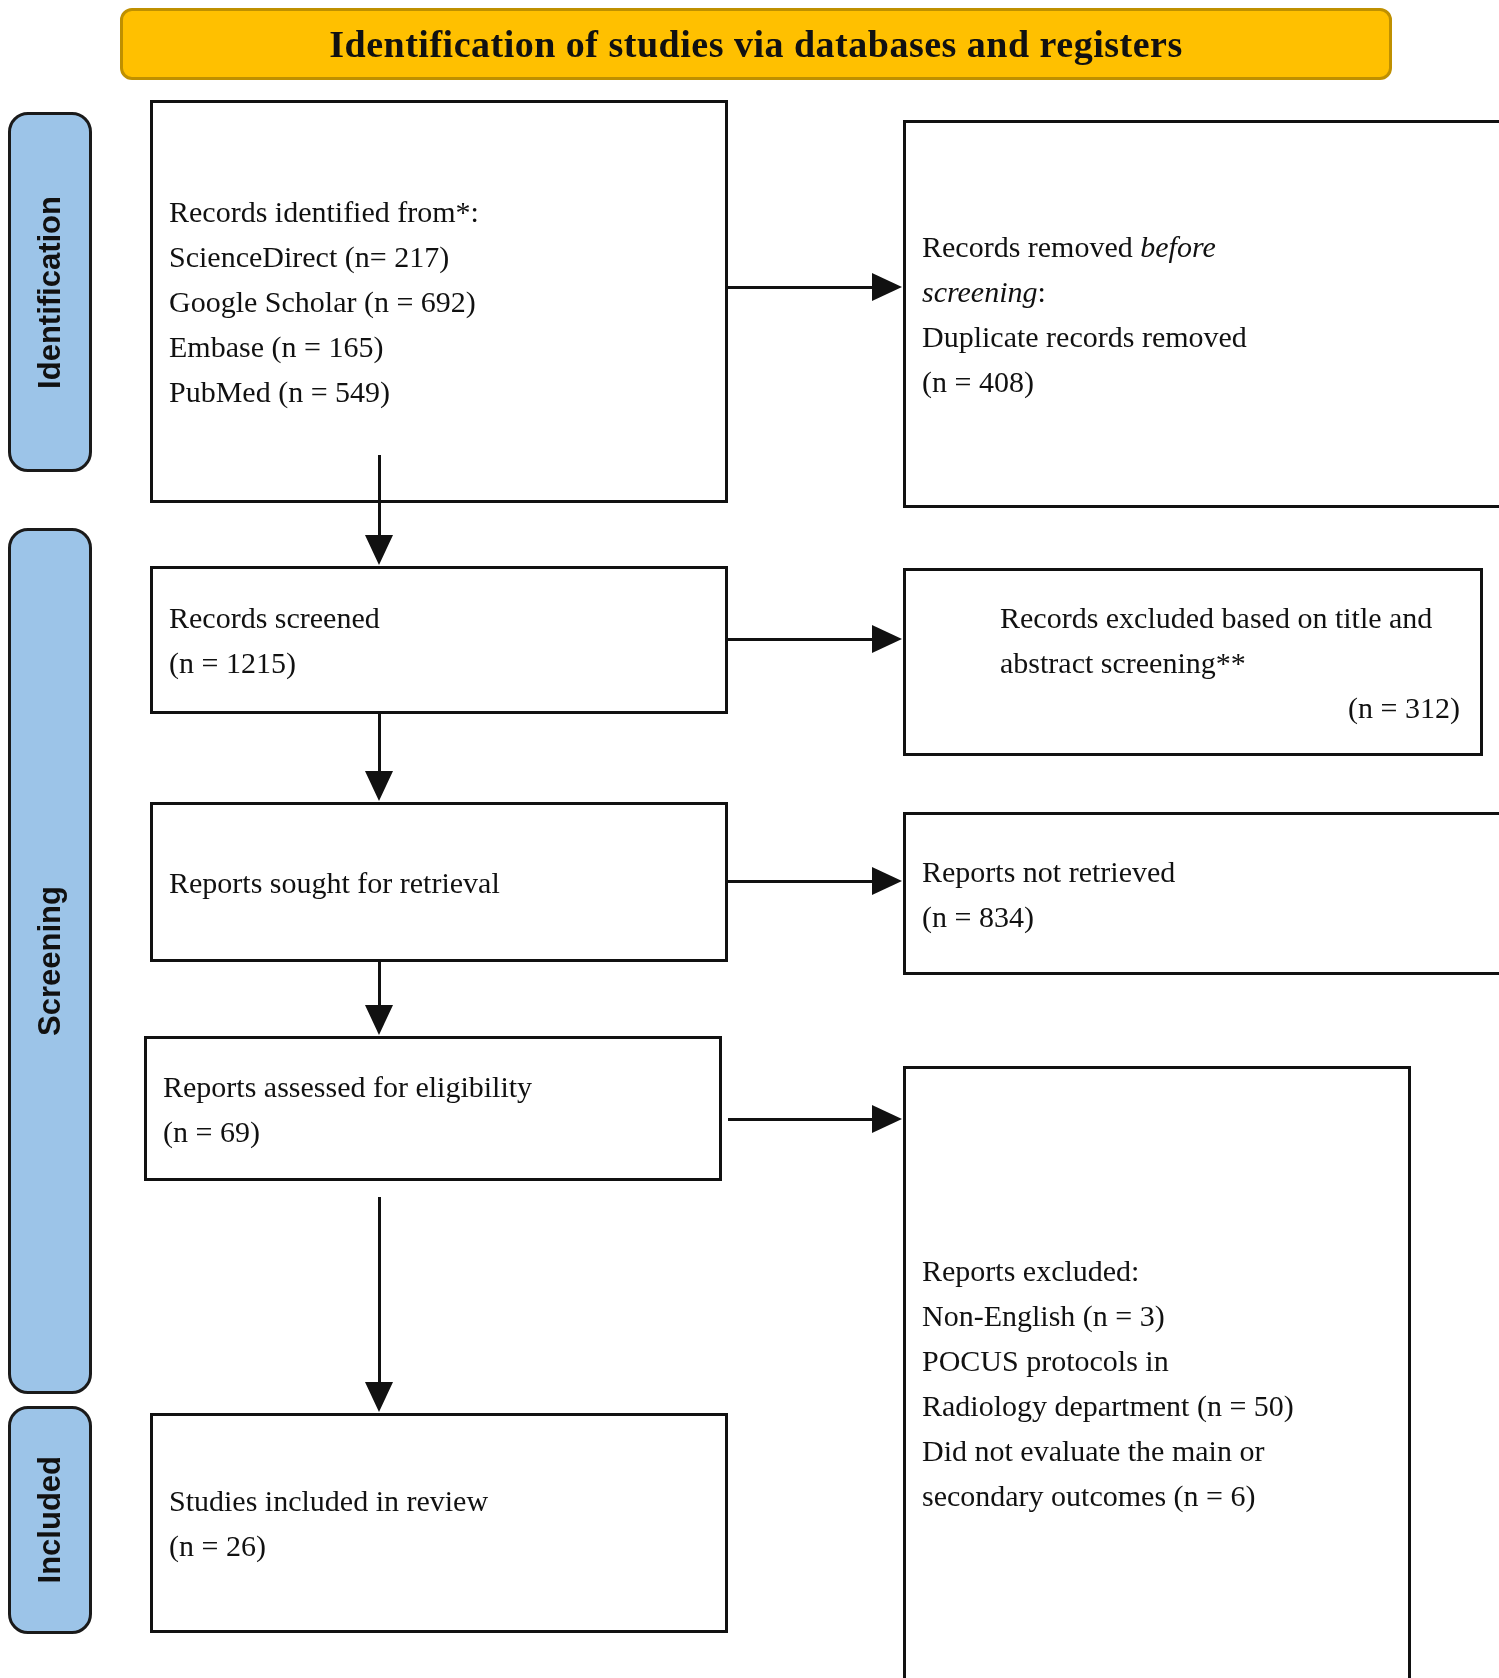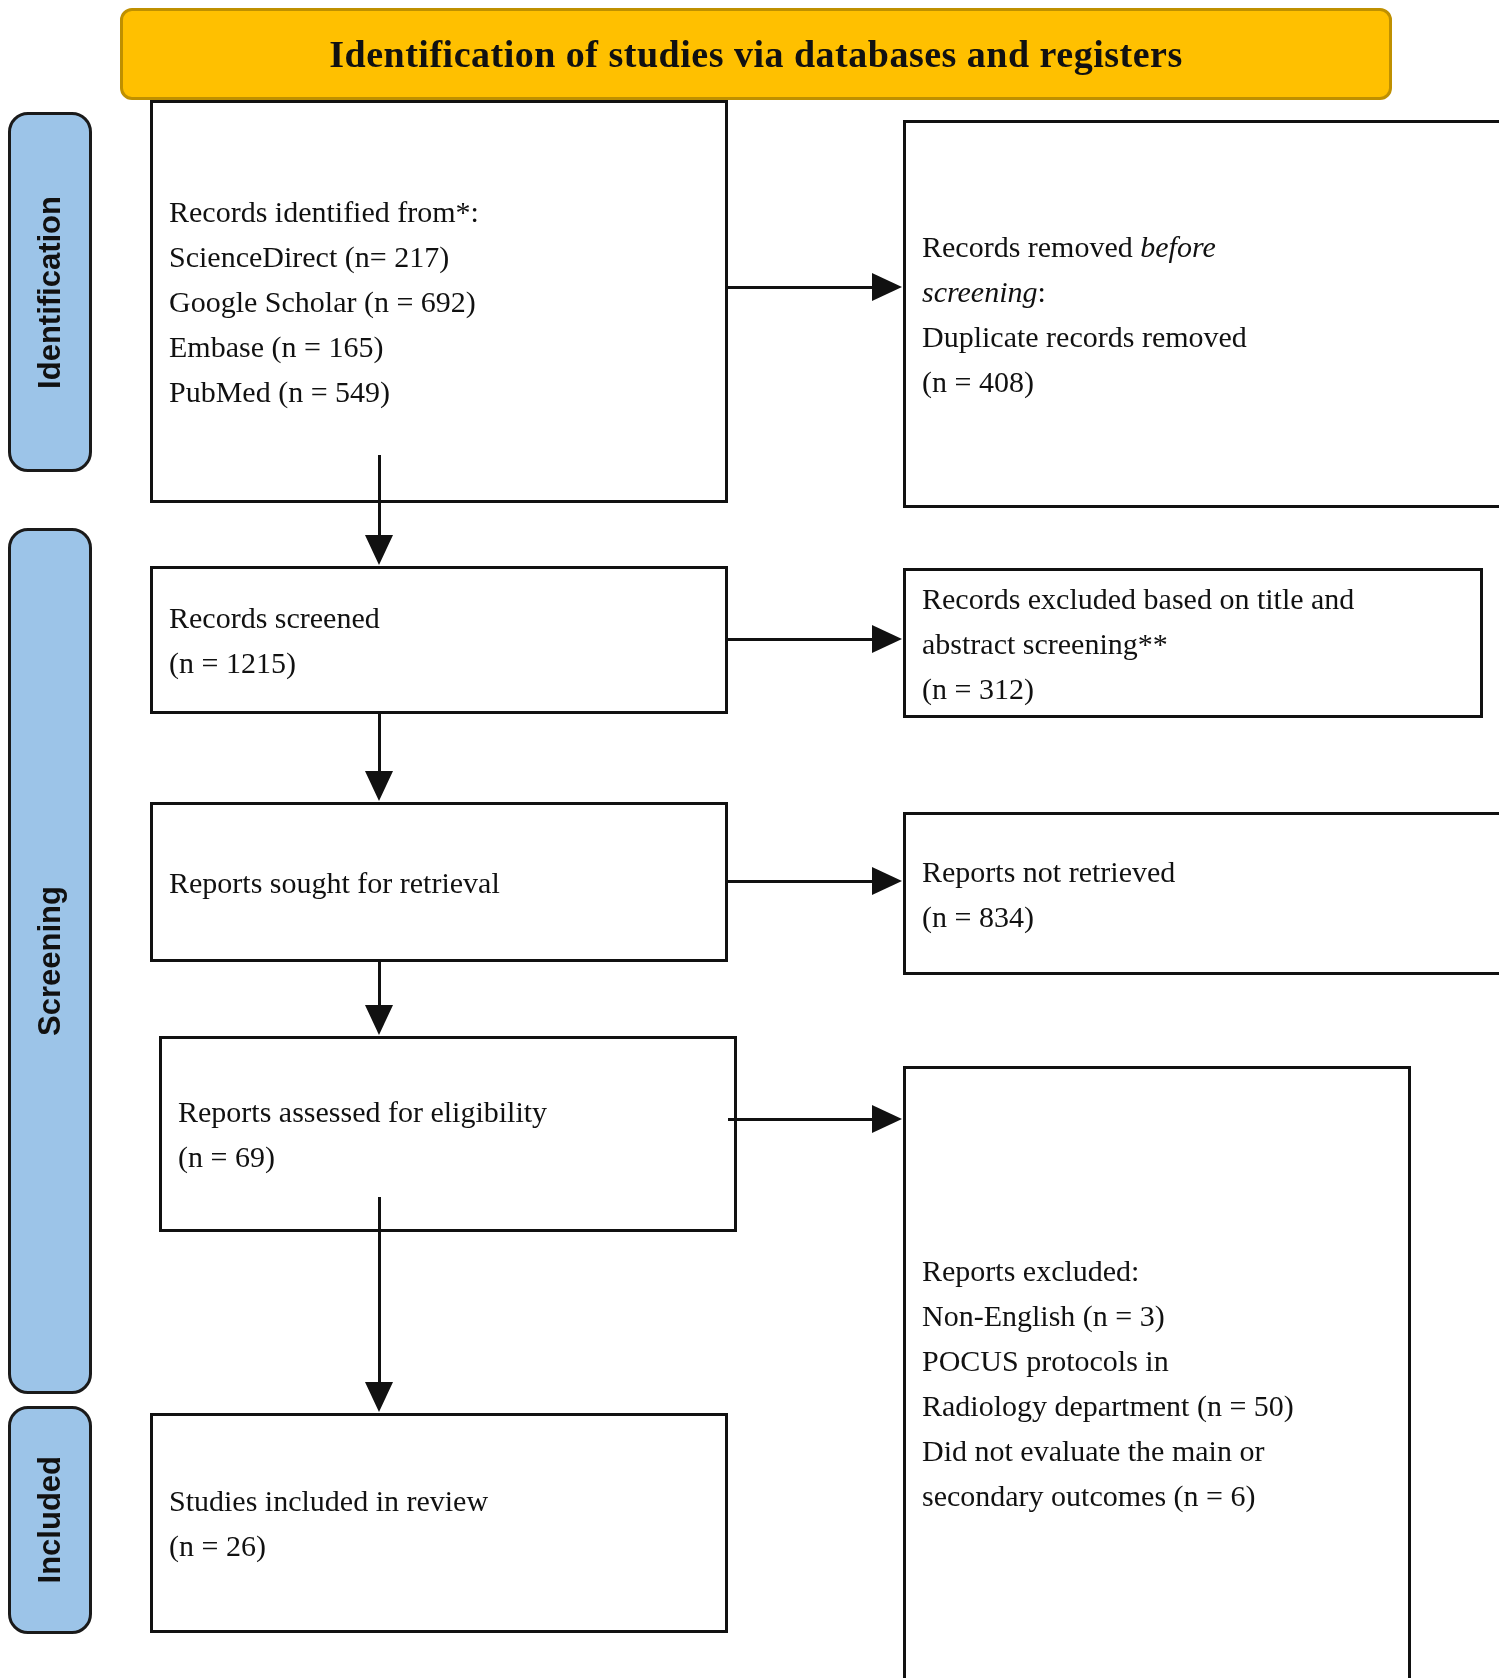--- a/index.html
+++ b/index.html
@@ -17,21 +17,21 @@
     background: #ffffff;
     font-family: "Liberation Serif", "DejaVu Serif", serif;
     color: #111;
     overflow: hidden;
   }
 
   
   .banner {
     position: absolute;
     left: 120px; top: 8px;
-    width: 1272px; height: 92px;
+    width: 1272px; height: 72px;
     background: var(--banner_bg);
     border: 3px solid var(--banner_border);
     border-radius: 12px;
     display: flex; align-items: center; justify-content: center;
   }
   .banner .t {
     font-size: 38px;
     font-weight: bold;
     letter-spacing: 0.5px;
   }
@@ -70,24 +70,24 @@
     font-size: 30px;
     line-height: 1.5;
     padding: 10px 20px 10px 16px;
   }
   .fbox .indent { }
   .it { font-style: italic; }
 
   #box-identified      { left: 150px; top: 100px;  width: 578px; height: 403px; }
   #box-removed         { left: 903px; top: 120px;  width: 629px; height: 388px; }
   #box-screened        { left: 150px; top: 566px;  width: 578px; height: 148px; }
-  #box-excl-title      { left: 903px; top: 568px;  width: 580px; height: 150px; }
+  #box-excl-title      { left: 903px; top: 568px;  width: 580px; height: 188px; align-items: flex-end; }
   #box-sought          { left: 150px; top: 802px;  width: 578px; height: 160px; }
   #box-not-retrieved   { left: 903px; top: 812px;  width: 696px; height: 163px; }
-  #box-assessed        { left: 159px; top: 1036px; width: 578px; height: 196px; }
+  #box-assessed        { left: 144px; top: 1036px; width: 578px; height: 145px; }
   #box-reports-excl    { left: 903px; top: 1066px; width: 508px; height: 633px; }
   #box-included        { left: 150px; top: 1413px; width: 578px; height: 220px; }
 
   #box-removed .wrap-narrow { max-width: 420px; }
   #box-excl-title .wrap-narrow { max-width: 460px; }
   #box-reports-excl .indent { max-width: 372px; }
 
   
   .arrow-h {
     position: absolute;

